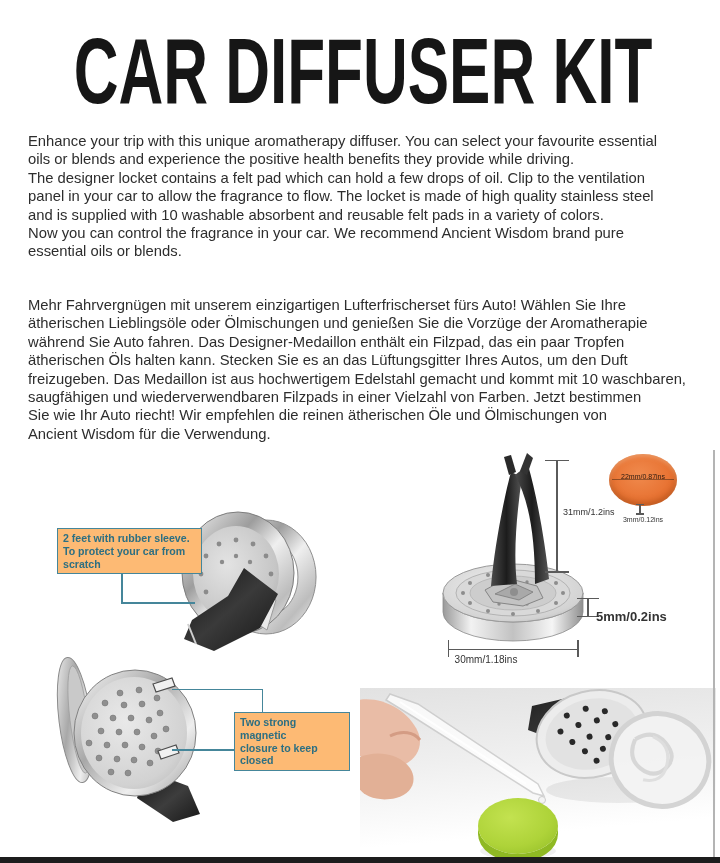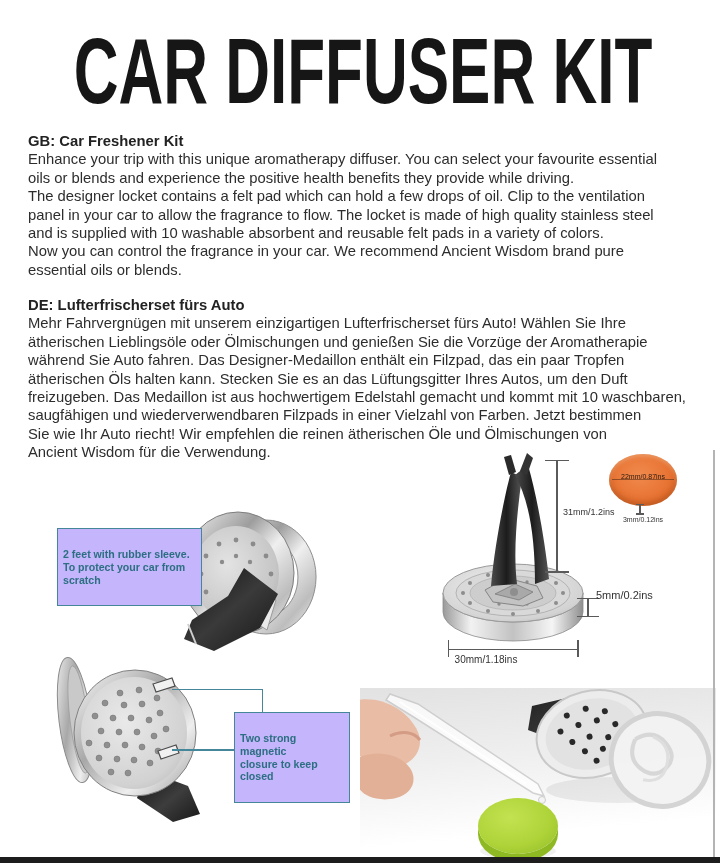--- a/index.html
+++ b/index.html
@@ -18,23 +18,23 @@
 
   
   .section{left:28px;width:668px;color:#2d2d2d;font-size:14.8px;line-height:18.4px;}
   .section .hd{font-weight:bold;color:#222;}
   .section .bd{white-space:pre-line;}
   .sec-en{top:132px;}
   .sec-de{top:296px;}
 
   
   .callout{
-    background:#c4b5fd;border:1.5px solid #45869a;color:#2d6f82;
+    background:#fdba74;border:1.5px solid #45869a;color:#2d6f82;
     font-weight:bold;font-size:10.6px;line-height:12.8px;
-    padding:19px 5px;white-space:pre-line;z-index:5;
+    padding:3px 5px;white-space:pre-line;z-index:5;
   }
   .lead{background:#45869a;z-index:4;}
 
   
   .dim{background:#5a5a5a;z-index:3;}
   .dlabel{color:#333;font-size:9px;white-space:nowrap;z-index:3;text-align:center;}
 
   
   .pad-orange{
     left:609px;top:454px;width:68px;height:52px;border-radius:50%;
@@ -51,32 +51,30 @@
   }
   .bottom-strip{left:0;top:857px;width:720px;height:6px;background:#1d1d1d;z-index:9;}
   .right-line{left:713px;top:450px;width:2px;height:407px;background:#b4b4b4;}
 </style>
 </head>
 <body>
 
 <div class="abs title">CAR DIFFUSER KIT</div>
 
 <div class="abs section sec-en">
-  <div class="hd">GB: Car Freshener Kit</div>
   <div class="bd">Enhance your trip with this unique aromatherapy diffuser. You can select your favourite essential
 oils or blends and experience the positive health benefits they provide while driving.
 The designer locket contains a felt pad which can hold a few drops of oil. Clip to the ventilation
 panel in your car to allow the fragrance to flow. The locket is made of high quality stainless steel
 and is supplied with 10 washable absorbent and reusable felt pads in a variety of colors.
 Now you can control the fragrance in your car. We recommend Ancient Wisdom brand pure
 essential oils or blends.</div>
 </div>
 
 <div class="abs section sec-de">
-  <div class="hd">DE: Lufterfrischerset fürs Auto</div>
   <div class="bd">Mehr Fahrvergnügen mit unserem einzigartigen Lufterfrischerset fürs Auto! Wählen Sie Ihre
 ätherischen Lieblingsöle oder Ölmischungen und genießen Sie die Vorzüge der Aromatherapie
 während Sie Auto fahren. Das Designer-Medaillon enthält ein Filzpad, das ein paar Tropfen
 ätherischen Öls halten kann. Stecken Sie es an das Lüftungsgitter Ihres Autos, um den Duft
 freizugeben. Das Medaillon ist aus hochwertigem Edelstahl gemacht und kommt mit 10 waschbaren,
 saugfähigen und wiederverwendbaren Filzpads in einer Vielzahl von Farben. Jetzt bestimmen
 Sie wie Ihr Auto riecht! Wir empfehlen die reinen ätherischen Öle und Ölmischungen von
 Ancient Wisdom für die Verwendung.</div>
 </div>
 
@@ -196,21 +194,21 @@
 <div class="abs pad-dia-line"></div>
 <div class="abs dlabel lbl-22">22mm/0.87ins</div>
 <div class="abs dim" style="left:639px;top:504px;width:1.5px;height:10px;"></div>
 <div class="abs dim" style="left:636px;top:503.5px;width:8px;height:1.5px;"></div>
 <div class="abs dim" style="left:636px;top:513px;width:8px;height:1.5px;"></div>
 <div class="abs dlabel lbl-3">3mm/0.12ins</div>
 
 <div class="abs dim" style="left:577px;top:597.5px;width:22px;height:1.5px;"></div>
 <div class="abs dim" style="left:577px;top:615.5px;width:22px;height:1.5px;"></div>
 <div class="abs dim" style="left:587px;top:597.5px;width:1.5px;height:19px;"></div>
-<div class="abs dlabel" style="left:596px;top:589px;font-size:11px;">5mm/0.2ins</div>
+<div class="abs dlabel" style="left:596px;top:609px;font-size:13px;font-weight:bold;">5mm/0.2ins</div>
 
 <div class="abs dim" style="left:448px;top:648.5px;width:130px;height:1.5px;"></div>
 <div class="abs dim" style="left:447.5px;top:640px;width:1.5px;height:17px;"></div>
 <div class="abs dim" style="left:577px;top:640px;width:1.5px;height:17px;"></div>
 <div class="abs dlabel" style="left:421px;top:654px;width:130px;text-align:center;font-size:10px;">30mm/1.18ins</div>
 
 <svg class="abs" style="left:25px;top:648px;" width="185" height="175" viewBox="0 0 185 175">
   <defs>
     <radialGradient id="faceC" cx="0.42" cy="0.4" r="0.8">
       <stop offset="0" stop-color="#e9e9e9"></stop>

